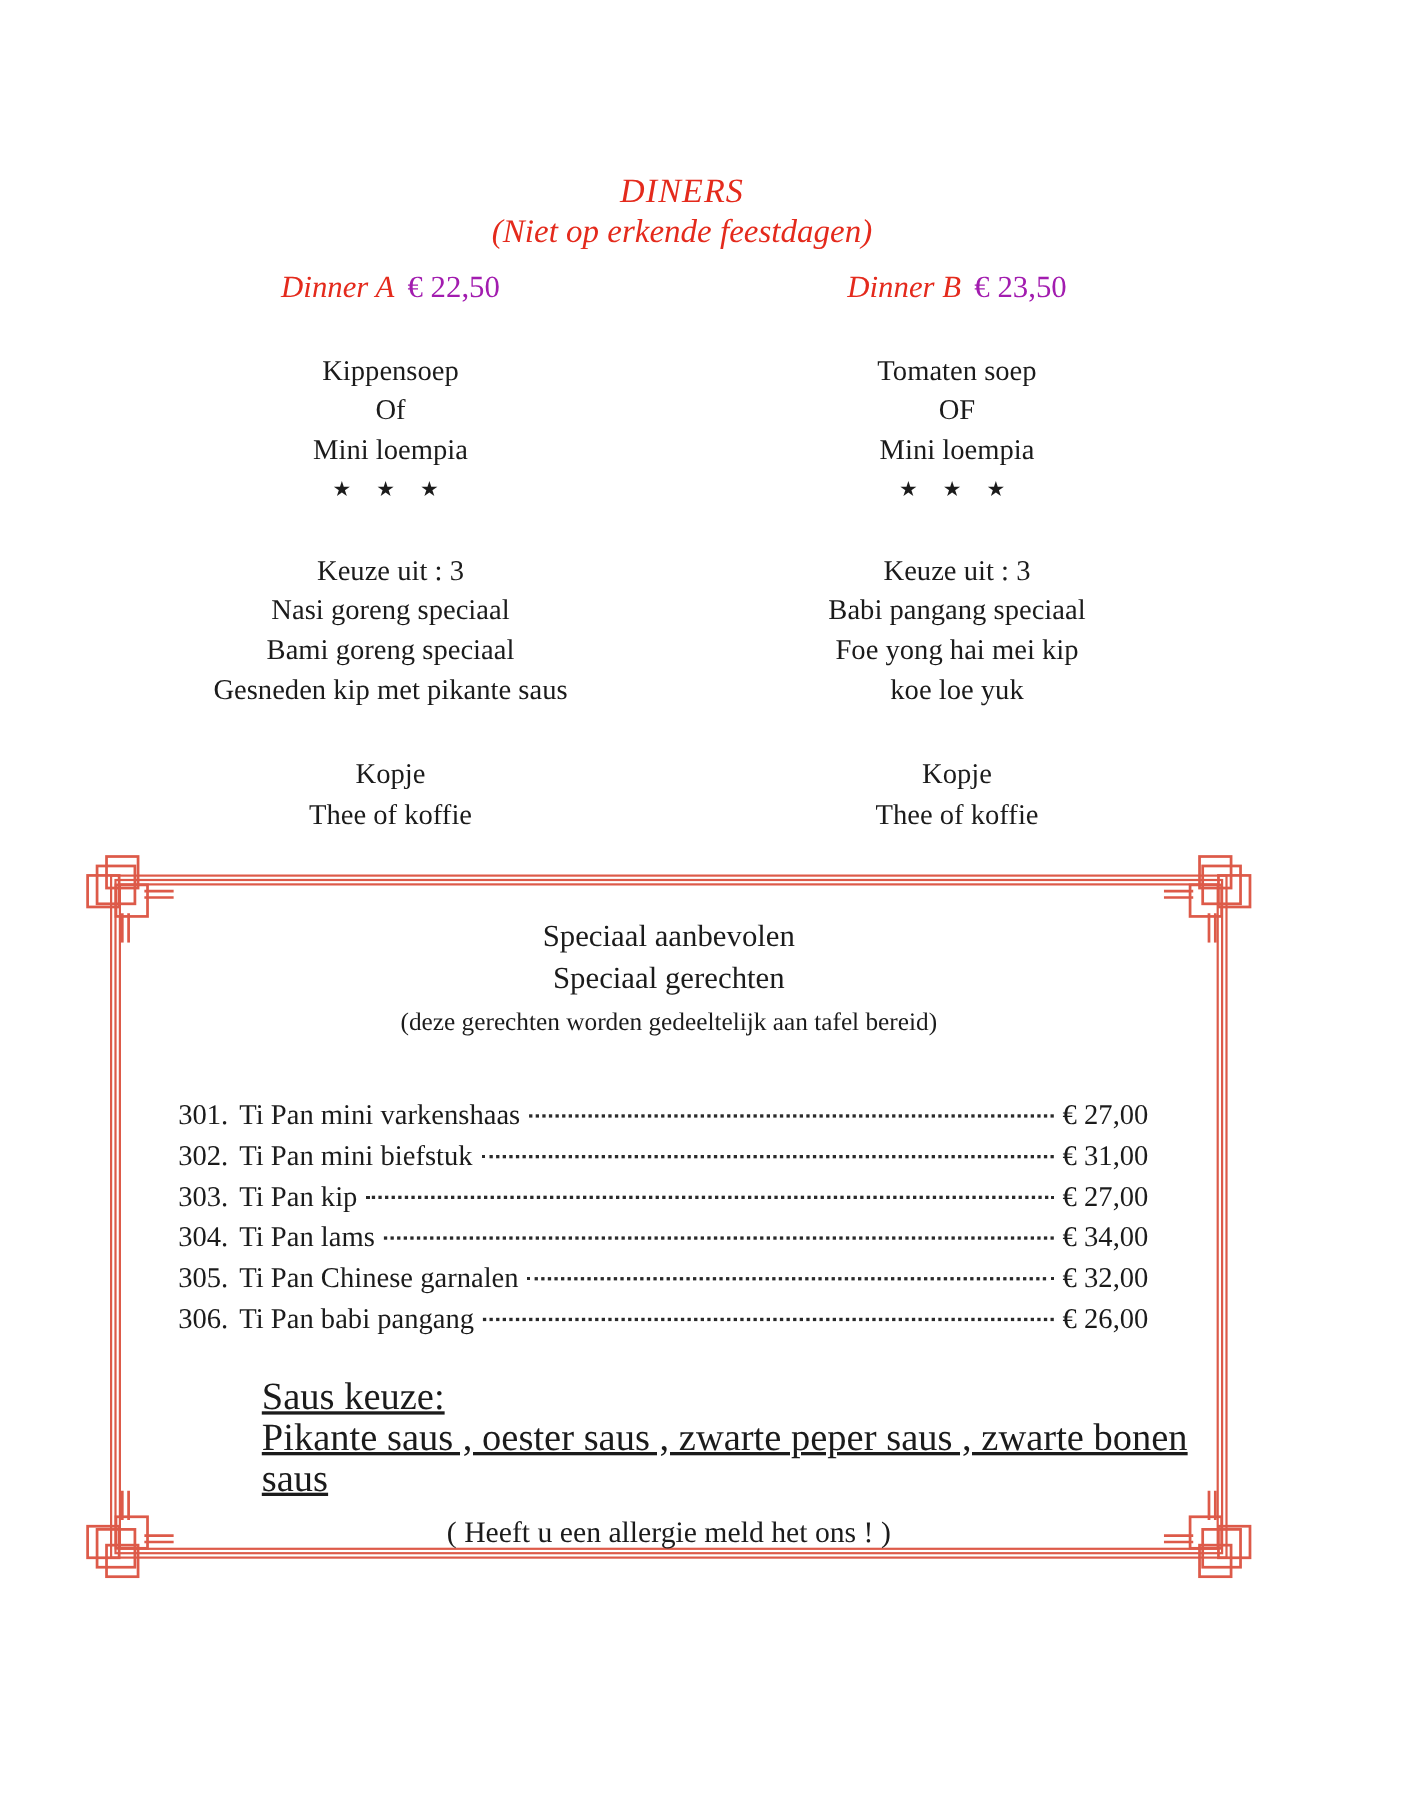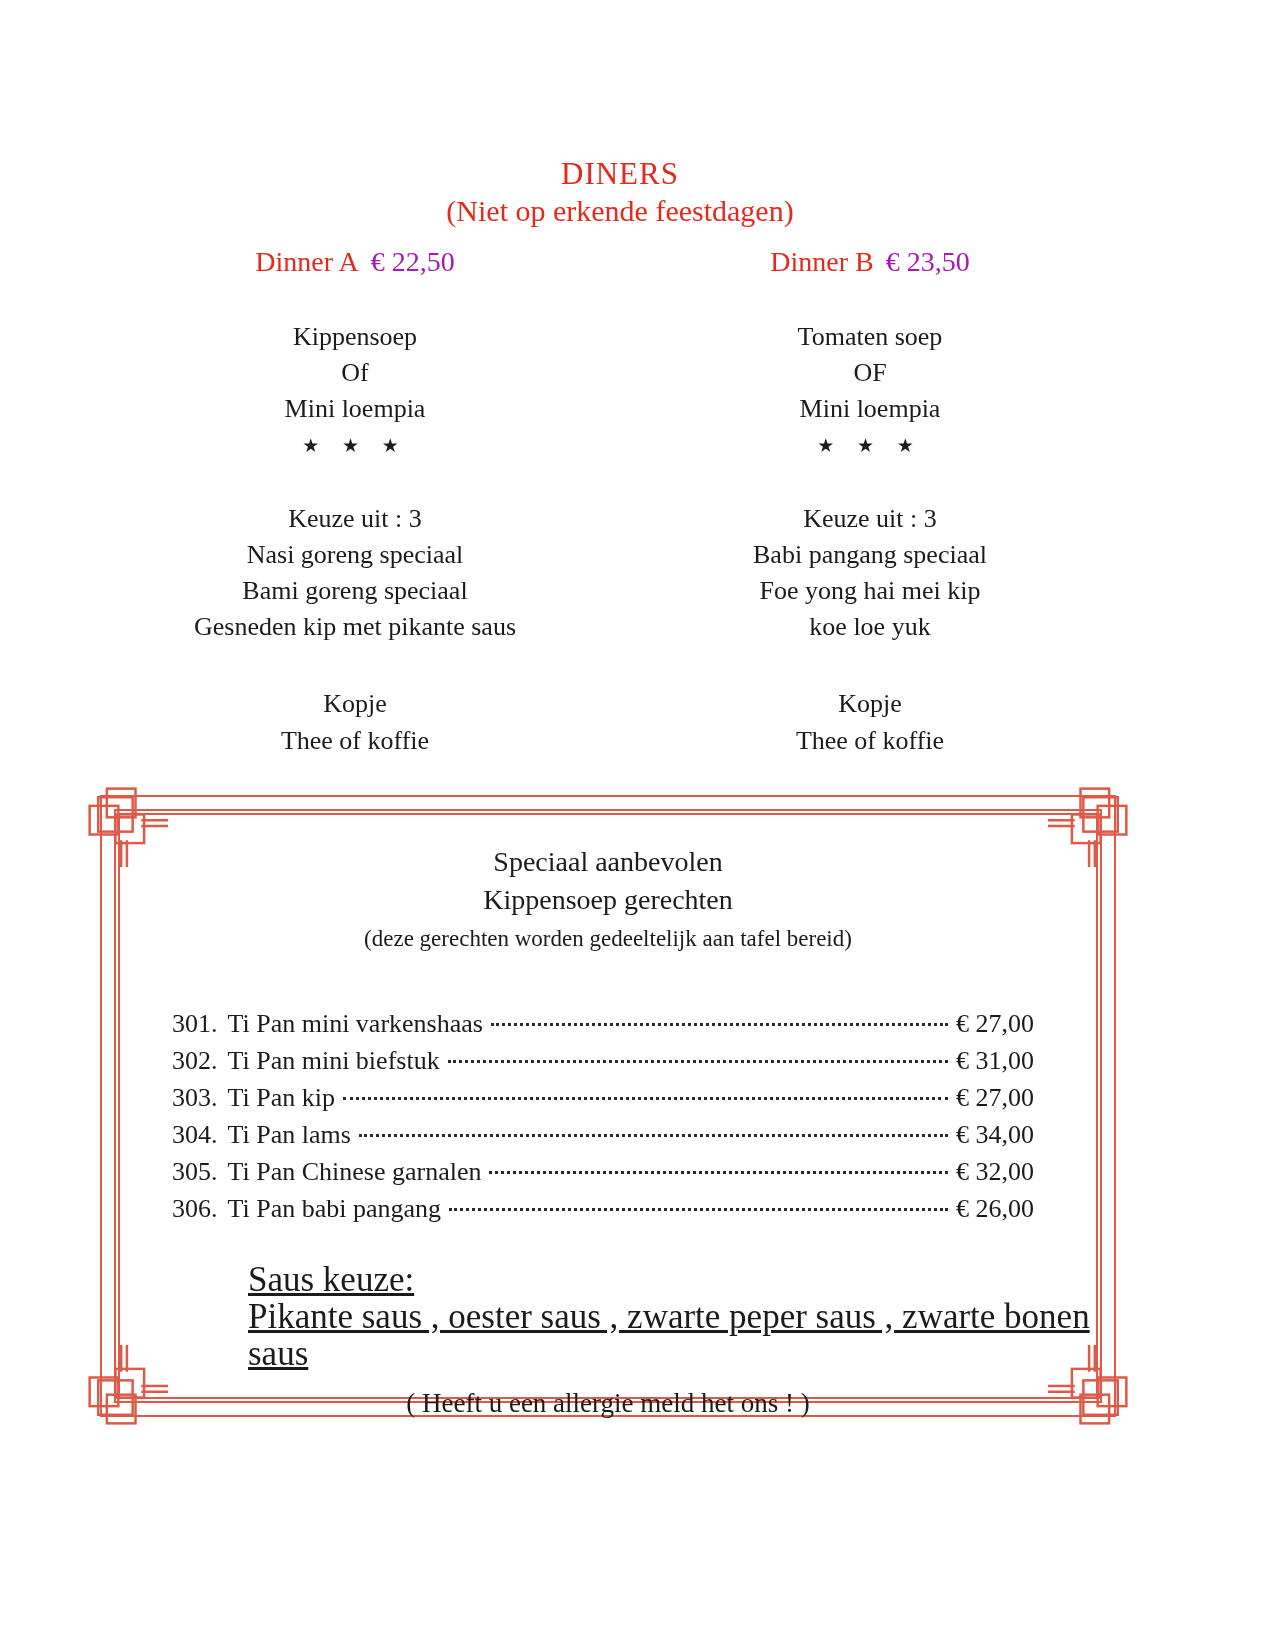--- a/index.html
+++ b/index.html
@@ -8,21 +8,21 @@
     background: #ffffff;
   }
   body {
     width: 1275px;
     height: 1650px;
     position: relative;
     font-family: "Liberation Serif", serif;
     color: #1b1b1b;
     overflow: hidden;
   }
-  .red { color: #e42a1c; }
+  .red { color: #e42a1c; font-style: italic; }
 
   
   .menu-header {
     position: absolute;
     top: 156px;
     left: 0;
     width: 1240px;
     text-align: center;
   }
   .menu-title {
@@ -68,21 +68,21 @@
 
   
   .special-box {
     position: absolute;
     left: 100px;
     top: 795px;
     width: 1016px;
     height: 622px;
     box-sizing: border-box;
     border: 2px solid #dd5a49;
-    padding: 12px;
+    padding: 2px;
   }
   .box-mid {
     width: 100%; height: 100%;
     box-sizing: border-box;
     border: 2px solid #dd5a49;
     padding: 2px;
   }
   .box-inner {
     width: 100%; height: 100%;
     box-sizing: border-box;
@@ -238,21 +238,21 @@
         <rect x="8" y="26" width="30" height="30"></rect>
         <rect x="26" y="8" width="30" height="30"></rect>
         <rect x="17" y="17" width="36" height="36"></rect>
         <rect x="35" y="35" width="30" height="30"></rect>
         <path d="M62,41 H90 M62,47 H90"></path>
         <path d="M41,62 V90 M47,62 V90"></path>
       </svg>
     </span>
 
     <div class="box-heading box-heading-first">Speciaal aanbevolen</div>
-    <div class="box-heading">Kippensoep gerechten</div>
+    <div class="box-heading">Speciaal gerechten</div>
     <div class="box-note">(deze gerechten worden gedeeltelijk aan tafel bereid)</div>
 
     <div class="items">
       <div class="item-row">
         <span class="item-no">301.</span>
         <span class="item-name">Ti Pan mini varkenshaas</span>
         <span class="leader"></span>
         <span class="item-price">€ 27,00</span>
       </div>
       <div class="item-row">

